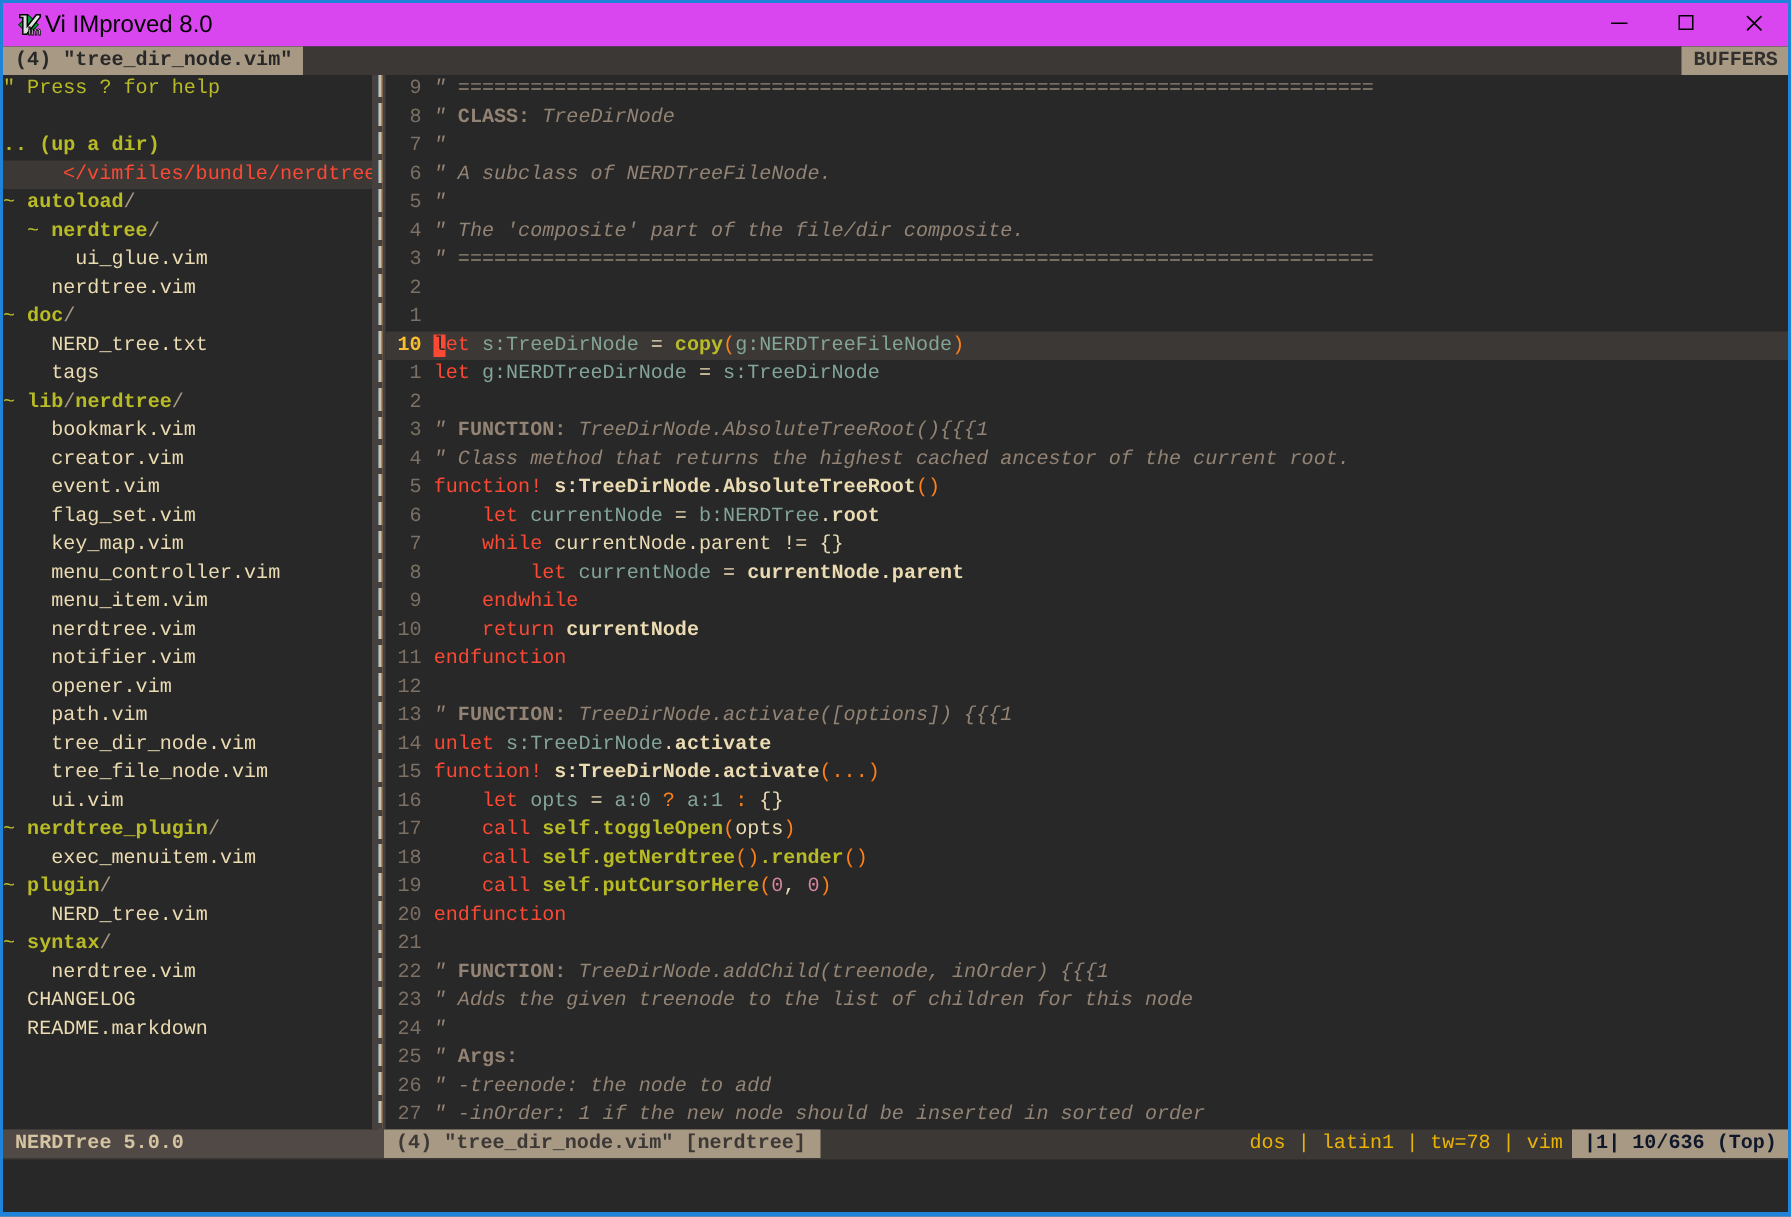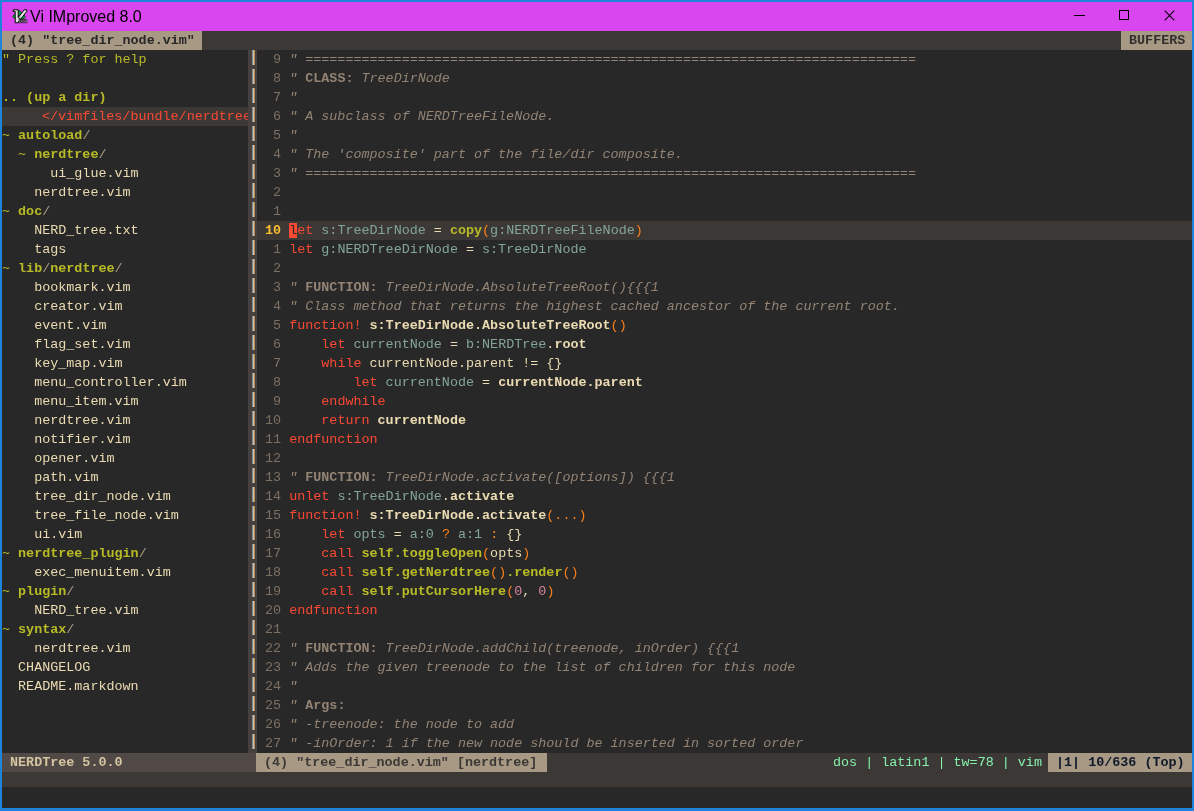--- a/index.html
+++ b/index.html
@@ -12,24 +12,24 @@
 .ln{height:19px;line-height:19px;white-space:pre;}
 #tab1{position:absolute;left:0;top:0;width:200px;height:19px;background:#a89984;color:#282828;font-weight:bold;line-height:19px;white-space:pre;}
 #tab2{position:absolute;left:1119px;top:0;width:71px;height:19px;background:#a89984;color:#32302f;font-weight:bold;line-height:19px;white-space:pre;}
 #lpanel{position:absolute;left:0px;top:48px;width:247px;height:703px;overflow:hidden;}
 #sep{position:absolute;left:246px;top:48px;width:9px;height:703px;background:#46413e;}
 #sepline{position:absolute;left:3.5px;top:0;width:3px;height:703px;
  background-image:repeating-linear-gradient(180deg,rgba(70,65,62,0) 0px,rgba(70,65,62,0) 15px,#46413e 15px,#46413e 19px),linear-gradient(90deg,#7e9097 0px,#7e9097 1px,#cdbfa8 1px,#cdbfa8 2px,#b98a52 2px,#b98a52 3px);}
 #rpanel{position:absolute;left:255px;top:48px;width:935px;height:703px;overflow:hidden;}
 .cl{background:#3c3836;}
 .cur{background:#fb4934;color:#282828;}
-#status{position:absolute;left:0;top:751px;width:1190px;height:34px;background:#3c3836;}
+#status{position:absolute;left:0;top:751px;width:1190px;height:20px;background:#3c3836;}
 #st1{position:absolute;left:0;top:0;width:254px;height:19px;background:#504945;color:#d5c4a1;font-weight:bold;line-height:19px;white-space:pre;}
 #st2{position:absolute;left:254px;top:0;width:291px;height:19px;background:#a89984;color:#3c3836;font-weight:bold;line-height:19px;white-space:pre;}
-#st3{position:absolute;left:831px;top:0;height:19px;color:#86efac;line-height:19px;white-space:pre;}
+#st3{position:absolute;left:831px;top:0;height:19px;color:#eab308;line-height:19px;white-space:pre;}
 #st4{position:absolute;left:1046px;top:0;width:144px;height:19px;background:#a89984;color:#0f172a;font-weight:bold;line-height:19px;white-space:pre;}
 .r{color:#fb4934;}
 .rb{color:#fb4934;font-weight:normal;padding-left:40px;}
 .b{color:#83a598;}
 .o{color:#fe8019;}
 .g{color:#b8bb26;font-weight:bold;}
 .gn{color:#b8bb26;}
 .gb{color:#b8bb26;font-weight:bold;}
 .fg{color:#ebdbb2;}
 .fb{color:#ebdbb2;font-weight:bold;}

